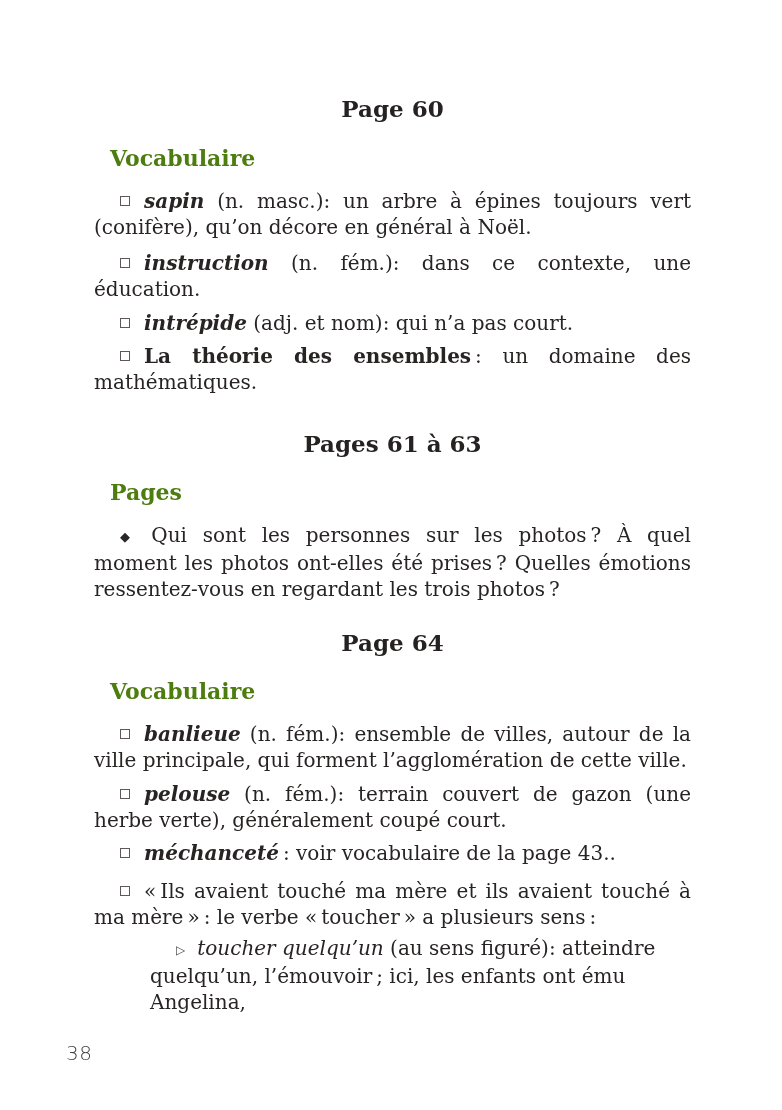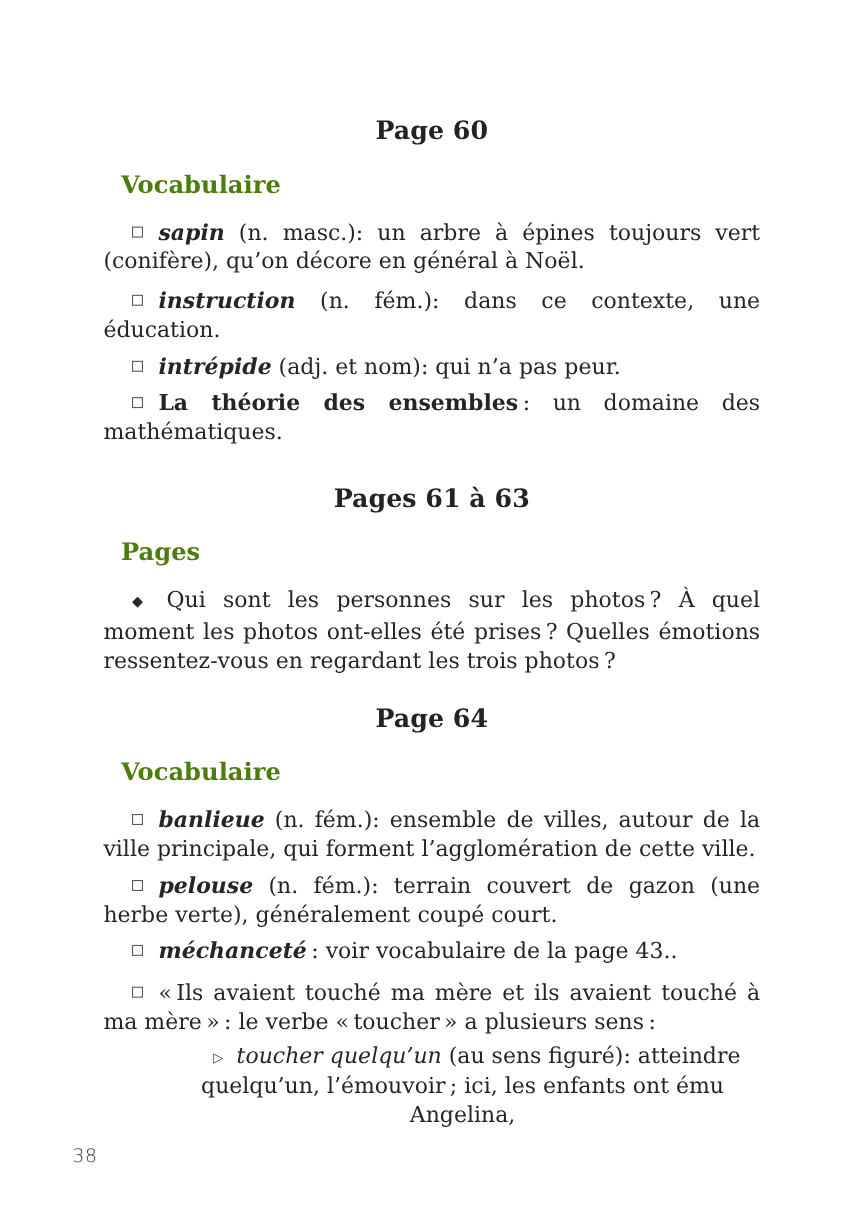--- a/index.html
+++ b/index.html
@@ -11,21 +11,21 @@
     width: 782px;
     height: 1110px;
     position: relative;
     overflow: hidden;
     font-family: "DejaVu Serif", serif;
     color: #282424;
   }
   .content {
     position: absolute;
     left: 94px;
-    top: 14px;
+    top: 4px;
     width: 597px;
     padding-top: 91px;
   }
   .center-heading {
     margin: 0;
     text-align: center;
     font-size: 23px;
     font-weight: bold;
     line-height: 28px;
     color: #262222;
@@ -37,21 +37,21 @@
     line-height: 28px;
     color: #4d7c0f;
   }
   p.li {
     margin: 0;
     font-size: 20px;
     line-height: 26px;
     text-align: justify;
     text-indent: 26px;
   }
-  p.li.ragged { text-align: center; }
+  p.li.ragged { text-align: left; }
   .sq-bullet {
     display: inline-block;
     width: 8px;
     height: 8px;
     border: 1.4px solid #5f5856;
     margin-right: 14px;
     vertical-align: 2px;
   }
   .dia-bullet::before {
     content: "\25C6";
@@ -86,40 +86,40 @@
   .mt10 { margin-top: 10px !important; }
   .mt8  { margin-top: 8px  !important; }
   .mt7  { margin-top: 7px  !important; }
   .mt6  { margin-top: 6px  !important; }
   .mt5  { margin-top: 5px  !important; }
   .page-number {
     position: absolute;
     left: 66px;
     top: 1041px;
     font-family: "DejaVu Sans", sans-serif;
-    font-size: 17px;
+    font-size: 20px;
     font-weight: 200;
     color: #414141;
     letter-spacing: 0.5px;
   }
 </style>
 </head>
 <body>
 
 <div class="content">
 
   <h1 class="center-heading">Page 60</h1>
 
   <h2 class="section-heading mt21">Vocabulaire</h2>
 
   <p class="li mt6"><span class="sq-bullet"></span><span class="term-bi">sapin</span><span> (n. masc.): un arbre à épines toujours vert (conifère), qu’on décore en général à Noël.</span></p>
 
   <p class="li mt10"><span class="sq-bullet"></span><span class="term-bi">instruction</span><span> (n. fém.): dans ce contexte, une éducation.</span></p>
 
-  <p class="li mt8"><span class="sq-bullet"></span><span class="term-bi">intrépide</span><span> (adj. et nom): qui n’a pas peur.</span></p>
+  <p class="li mt8"><span class="sq-bullet"></span><span class="term-bi">intrépide</span><span> (adj. et nom): qui n’a pas court.</span></p>
 
   <p class="li mt7"><span class="sq-bullet"></span><span class="term-b">La théorie des ensembles</span><span> : un domaine des mathématiques.</span></p>
 
 
 
   <h1 class="center-heading mt35">Pages 61 à 63</h1>
 
   <h2 class="section-heading mt20">Pages</h2>
 
   <p class="li mt6"><span class="dia-bullet"></span><span>Qui sont les personnes sur les photos ? À quel moment les photos ont-elles été prises ? Quelles émotions ressentez-vous en regardant les trois photos ?</span></p>

